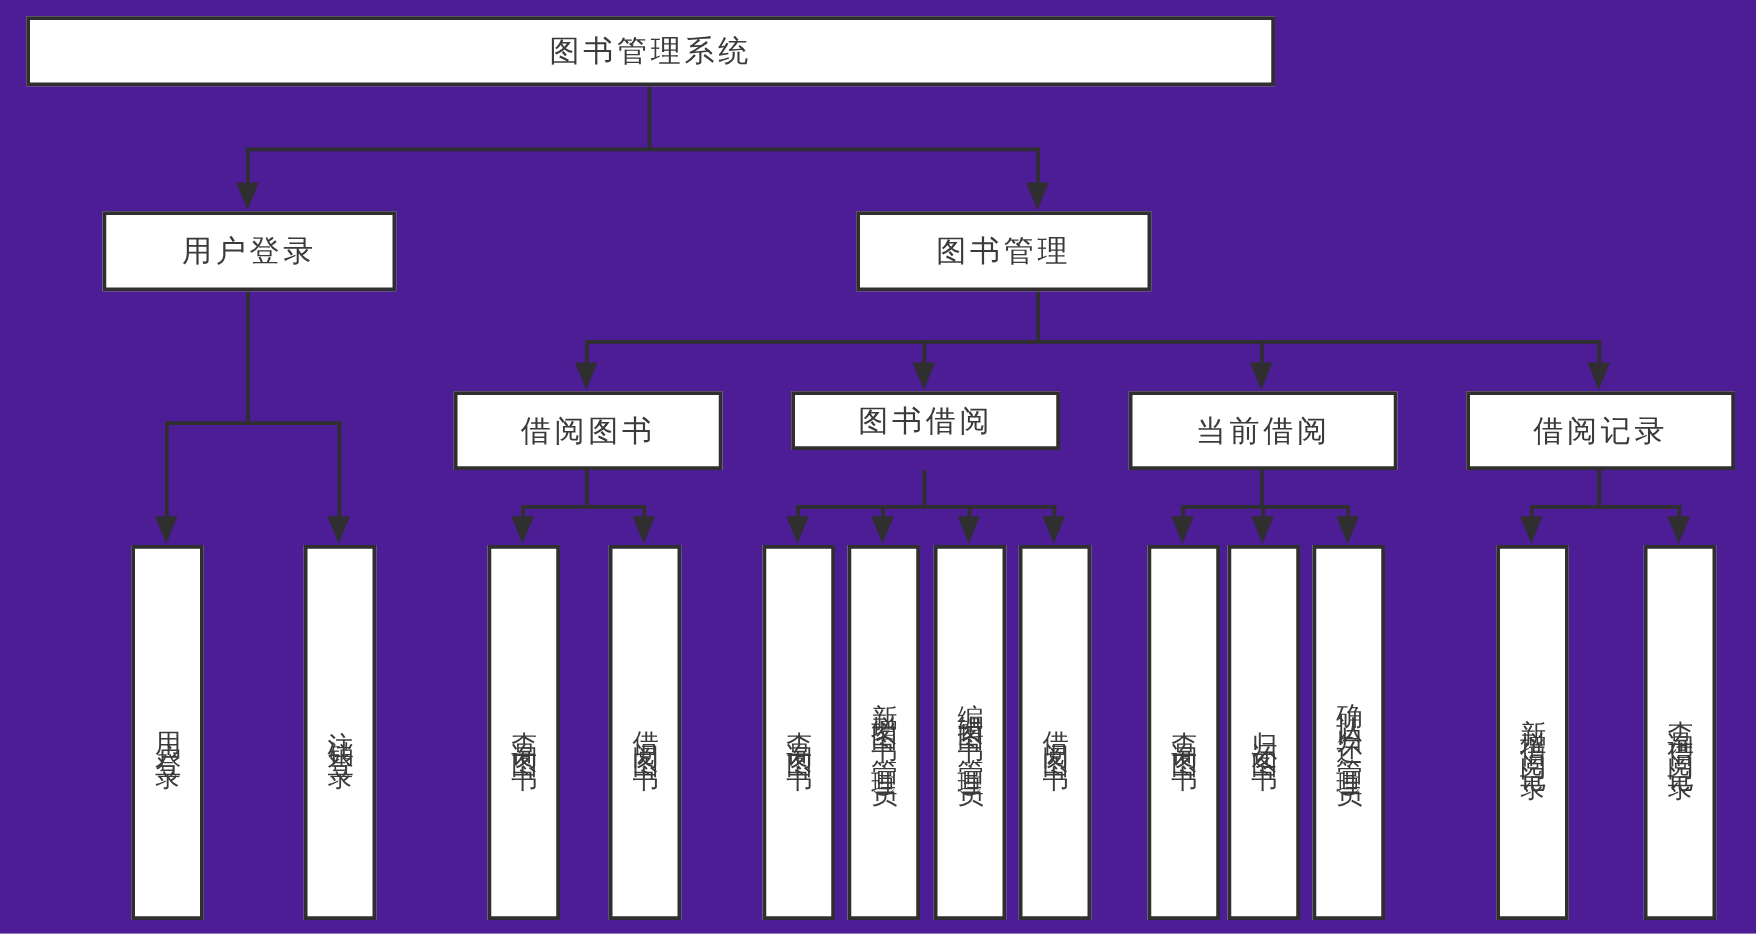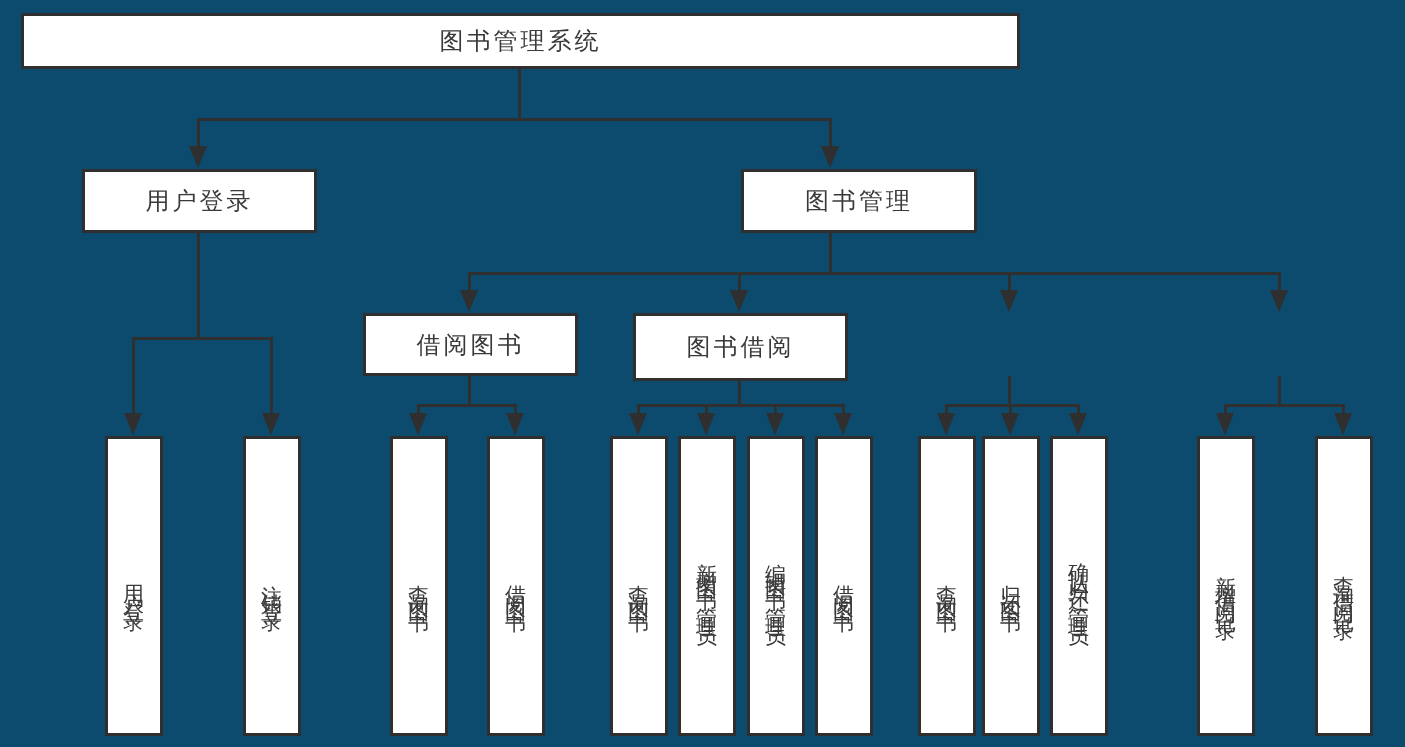--- a/index.html
+++ b/index.html
@@ -1,20 +1,20 @@
 <!DOCTYPE html>
 <html><head>
 <meta charset="utf-8">
 <style>
   html, body { margin: 0; padding: 0; background: #ffffff; }
   .stage {
     position: relative;
     width: 1405px;
     height: 747px;
-    background: #0c4a6e;
+    background: #4c1d95;
     font-family: "Liberation Sans", sans-serif;
     overflow: hidden;
   }
   
   .box {
     position: absolute;
     box-sizing: border-box;
     border: 3px solid #2f2f2f;
     background: #ffffff;
     display: flex;
@@ -113,24 +113,26 @@
   <div class="arrow" style="left:1077px; top:404px; height:9px;"></div>
 
   <div class="vl" style="left:1278px; top:376px; height:31px;"></div>
   <div class="hl" style="left:1224px; top:404px; width:121px;"></div>
   <div class="arrow" style="left:1224px; top:404px; height:9px;"></div>
   <div class="arrow" style="left:1342px; top:404px; height:9px;"></div>
 
   <div class="box" style="left:21px; top:13px; width:999px; height:56px;">图书管理系统</div>
 
   <div class="box" style="left:82px; top:169px; width:235px; height:64px;">用户登录</div>
-  <div class="box" style="left:741px; top:169px; width:236px; height:64px;">图书管理</div>
+  <div class="box" style="left:685px; top:169px; width:236px; height:64px;">图书管理</div>
 
   <div class="box" style="left:363px; top:313px; width:215px; height:63px;">借阅图书</div>
-  <div class="box" style="left:633px; top:313px; width:215px; height:68px;">图书借阅</div>
+  <div class="box" style="left:633px; top:313px; width:215px; height:47px;">图书借阅</div>
+  <div class="box" style="left:903px; top:313px; width:215px; height:63px;">当前借阅</div>
+  <div class="box" style="left:1173px; top:313px; width:215px; height:63px;">借阅记录</div>
 
   <div class="vbox" style="left:105px;">
     <span class="vtext">用户登录</span>
   </div>
   <div class="vbox" style="left:243px;">
     <span class="vtext">注销登录</span>
   </div>
 
   <div class="vbox" style="left:390px;">
     <span class="vtext">查询图书</span>

